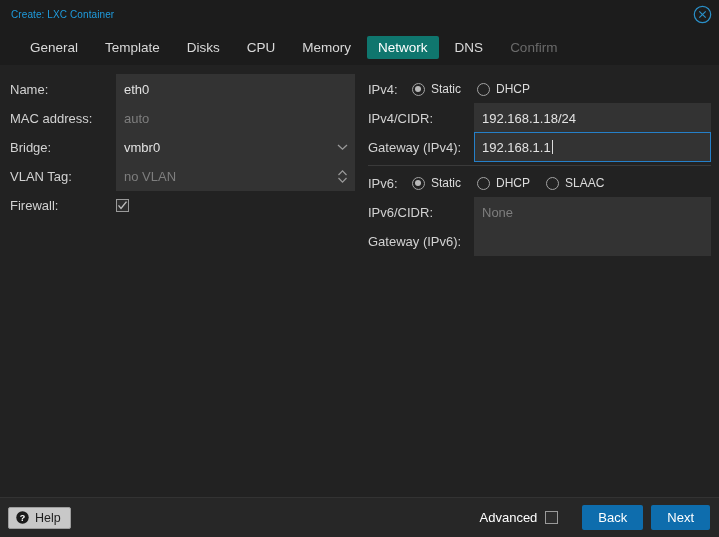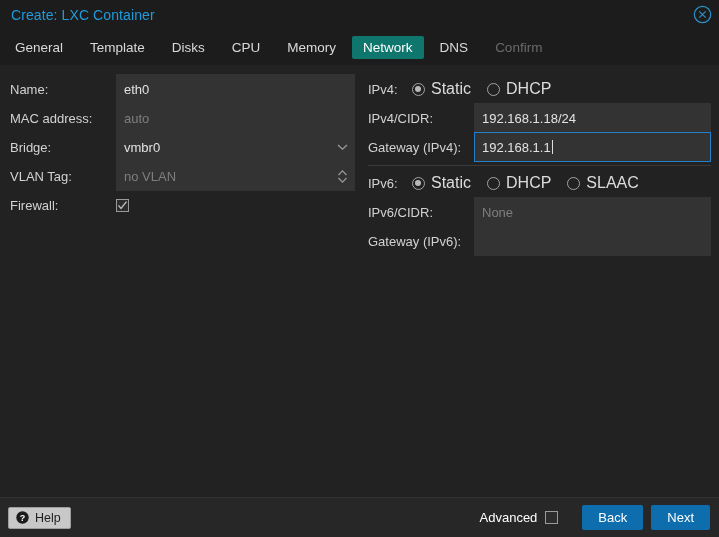--- a/index.html
+++ b/index.html
@@ -29,39 +29,39 @@
     position: absolute;
     left: 0; top: 0;
     width: 719px; height: 29px;
     background: #1c1c1c;
     display: flex;
     align-items: center;
   }
   .title-text {
     margin-left: 11px;
     color: #1f9bdd;
-    font-size: 14px;
+    font-size: 10px;
     letter-spacing: 0.1px;
   }
   .close-btn {
     position: absolute;
     right: 7px; top: 5px;
     width: 19px; height: 19px;
     cursor: pointer;
   }
 
   
   .tabbar {
     position: absolute;
     left: 0; top: 29px;
     width: 719px; height: 36px;
     background: #1c1c1c;
     display: flex;
     align-items: center;
-    padding-left: 4px;
+    padding-left: 19px;
     box-sizing: border-box;
   }
   .tab {
     font-size: 13.5px;
     color: #d9d9d9;
     padding: 4px 11px;
     margin-right: 5px;
     border-radius: 2px;
     cursor: pointer;
     white-space: nowrap;
@@ -166,21 +166,21 @@
     flex: 0 0 auto;
   }
   .radio.checked::after {
     content: "";
     position: absolute;
     left: 2.3px; top: 2.3px;
     width: 6px; height: 6px;
     border-radius: 50%;
     background: #b9b9b9;
   }
-  .radio-label { font-size: 16px; color: #dcdcdc; }
+  .radio-label { font-size: 12px; color: #dcdcdc; }
 
   
   .checkbox {
     width: 13px; height: 13px;
     border: 1px solid #9a9a9a;
     box-sizing: border-box;
     background: #2d2d2d;
     position: relative;
     cursor: pointer;
     flex: 0 0 auto;

